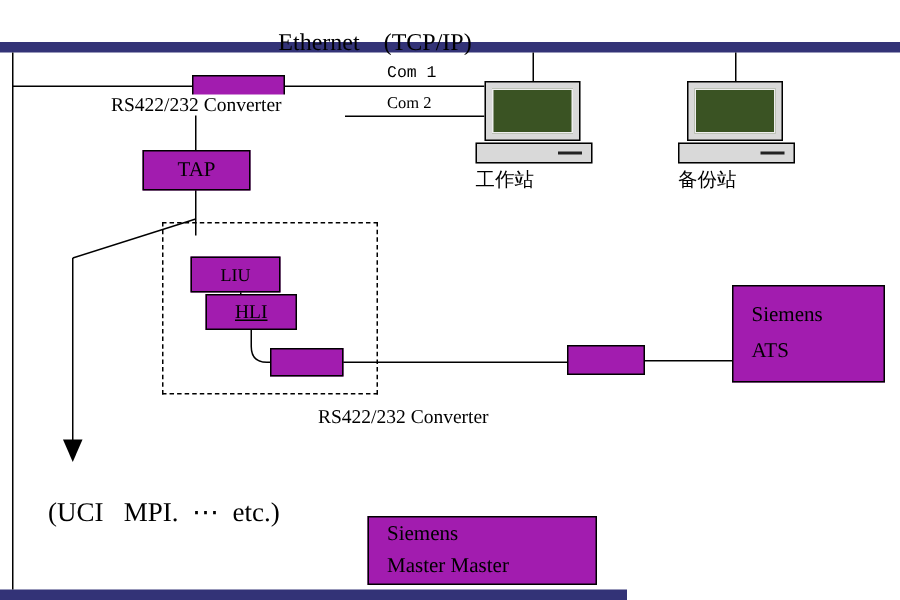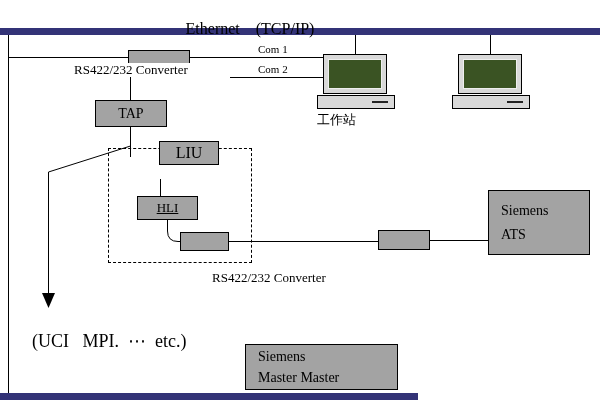--- a/index.html
+++ b/index.html
@@ -3,35 +3,35 @@
 <meta charset="utf-8">
 <style>
   html,body{margin:0;padding:0;background:#ffffff;}
   #canvas{
     position:relative;width:600px;height:400px;background:#ffffff;overflow:hidden;
     font-family:"Liberation Serif","DejaVu Serif",serif;color:#000;
   }
   #wires{position:absolute;left:0;top:0;width:600px;height:400px;}
   .label{position:absolute;white-space:pre;line-height:1.1;}
   .box{
-    position:absolute;background:#a3a3a3;border:1px solid #000;
+    position:absolute;background:#a21caf;border:1px solid #000;
     display:flex;align-items:center;justify-content:center;
     font-size:14px;
   }
   .dashed{
     position:absolute;left:108px;top:148px;width:142px;height:113px;
     border:1px dashed #000;background:transparent;
   }
   .ethernet{left:130px;top:2px;width:240px;text-align:center;font-size:16px;margin-top:18px;}
   .conv-top-box{left:128px;top:50px;width:60px;height:15px;}
   .conv-top-label{left:72px;top:63px;font-size:13px;background:#ffffff;padding:0 2px;}
-  .com1{left:258px;top:43px;font-size:11px;}
+  .com1{left:258px;top:43px;font-size:11px;font-family:Liberation Mono, monospace;}
   .com2{left:258px;top:63px;font-size:11px;}
   .tap-box{left:95px;top:100px;width:70px;height:25px;}
-  .liu-box{left:127px;top:141px;width:58px;height:22px;font-size:16px;margin-left:32px;}
+  .liu-box{left:127px;top:171px;width:58px;height:22px;font-size:12px;}
   .hli-box{left:137px;top:196px;width:59px;height:22px;font-size:13px;text-decoration:underline;}
   .conv2-box{left:180px;top:232px;width:47px;height:17px;}
   .conv3-box{left:378px;top:230px;width:50px;height:18px;}
   .conv-bottom-label{left:212px;top:271px;font-size:13px;}
   .ats-box{
     left:488px;top:190px;width:102px;height:65px;
     flex-direction:column;align-items:flex-start;justify-content:center;
     padding-left:12px;box-sizing:border-box;font-size:14px;line-height:24px;
   }
   .mc-box{
@@ -120,20 +120,21 @@
   <div class="label station-label ws1-label">工作站</div>
 
   <div class="computer ws2">
     <div class="monitor">
       <div class="screen"></div>
     </div>
     <div class="cpu-base">
       <div class="slot"></div>
     </div>
   </div>
+  <div class="label station-label ws2-label">备份站</div>
 
   <div class="box ats-box">
     <div>Siemens</div>
     <div>ATS</div>
   </div>
 
   <div class="box mc-box">
     <div>Siemens</div>
     <div>Master Master</div>
   </div>

